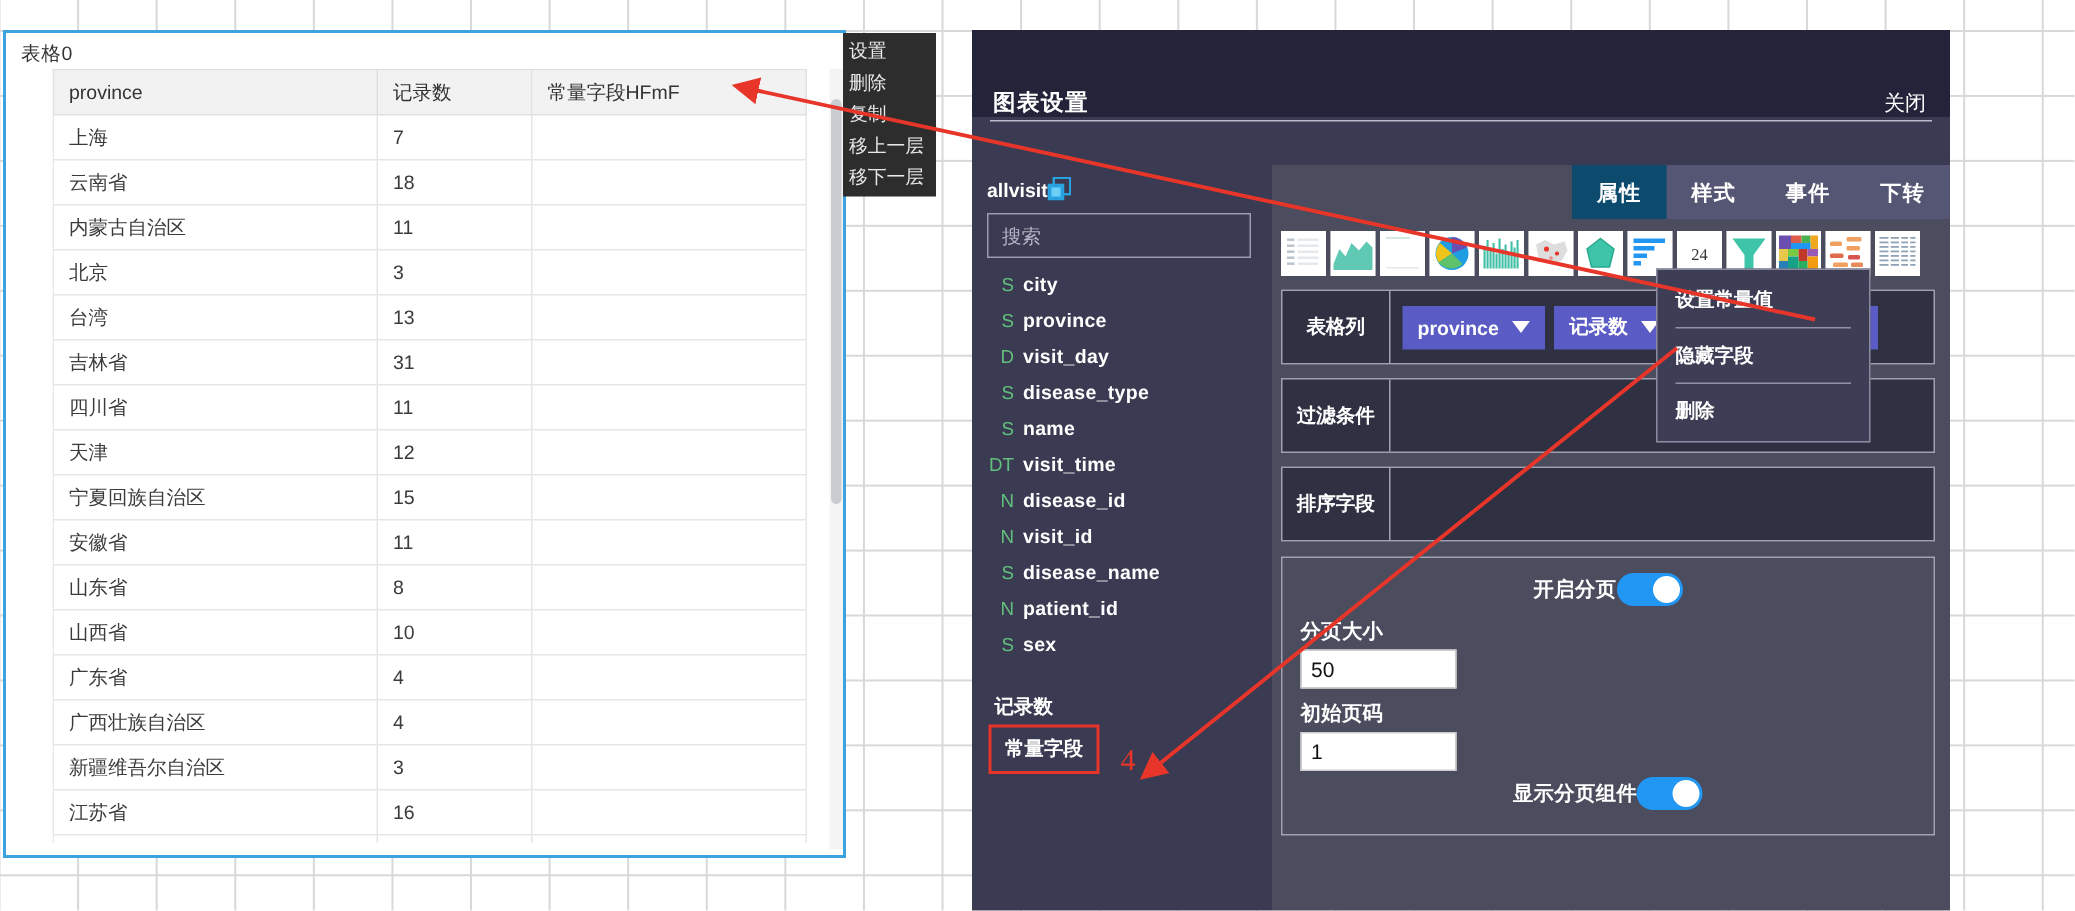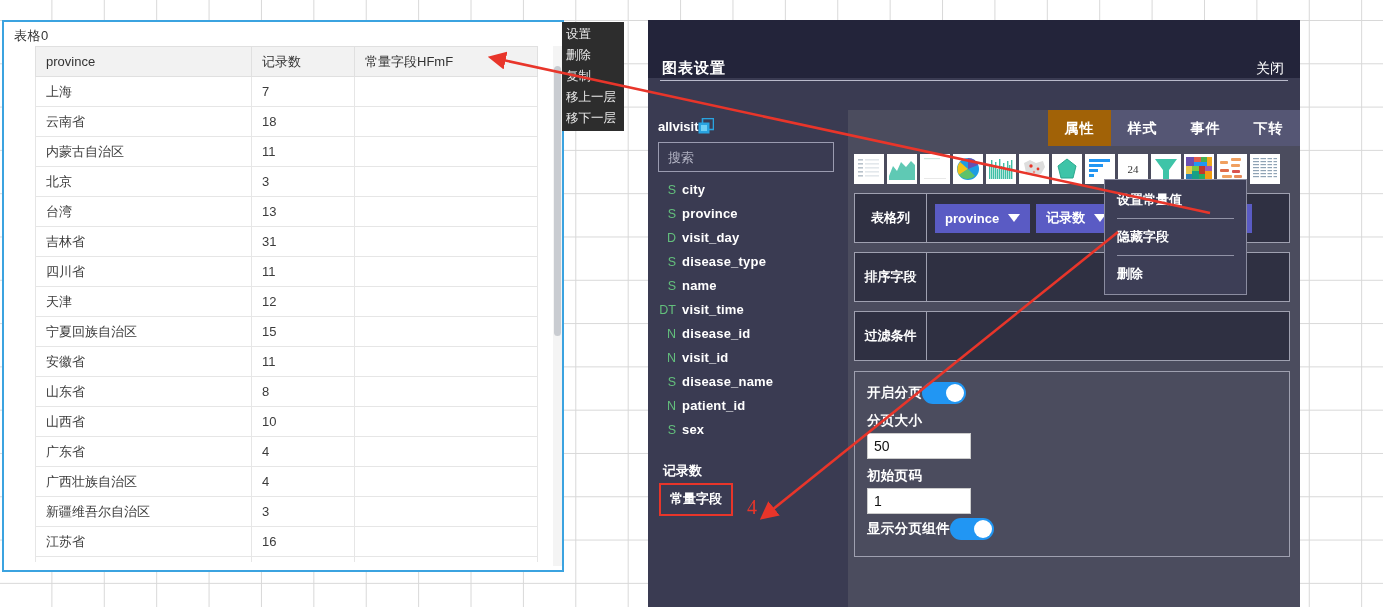--- a/index.html
+++ b/index.html
@@ -299,21 +299,21 @@
   }
 
   
   #pagination-block {
     border: 1px solid #9fa0b0;
     margin-top: 10px;
     padding: 10px 12px 14px 12px;
     background: #4b4c5e;
   }
   .pag-row {
-    display: flex; align-items: center; justify-content: flex-start;
+    display: flex; align-items: center; justify-content: center;
     margin-bottom: 2px;
   }
   .pag-label {
     color: #ffffff; font-size: 13.5px; font-weight: bold;
     letter-spacing: 0.3px;
   }
   .toggle {
     width: 44px; height: 22px;
     background: #2196f3;
     border-radius: 11px;
@@ -359,21 +359,21 @@
     flex: 1;
     text-align: center;
     color: #ffffff;
     font-size: 14px;
     font-weight: bold;
     letter-spacing: 1px;
     line-height: 36px;
     cursor: pointer;
     height: 36px;
   }
-  .tab.active { background: #a16207; }
+  .tab.active { background: #0c4a6e; }
 
   
   .dataset-icon { width: 16px; height: 16px; position: relative; }
 
   
   #annotations {
     position: absolute;
     left: 0; top: 0;
     width: 1383px; height: 607px;
     pointer-events: none;
@@ -757,26 +757,26 @@
             <span class="chip-caret-down"></span>
           </div>
           <div class="field-chip">
             <span>常量字段HFmF</span>
             <span class="chip-caret-up"></span>
           </div>
         </div>
       </div>
 
       <div class="config-block plain">
-        <div class="config-block-label">排序字段</div>
+        <div class="config-block-label">过滤条件</div>
         <div class="config-block-body"></div>
       </div>
 
       <div class="config-block plain">
-        <div class="config-block-label">过滤条件</div>
+        <div class="config-block-label">排序字段</div>
         <div class="config-block-body"></div>
       </div>
 
       <div id="pagination-block">
         <div class="pag-row">
           <span class="pag-label">开启分页</span>
           <span class="toggle">
               <span class="knob"></span>
             </span>
         </div>

